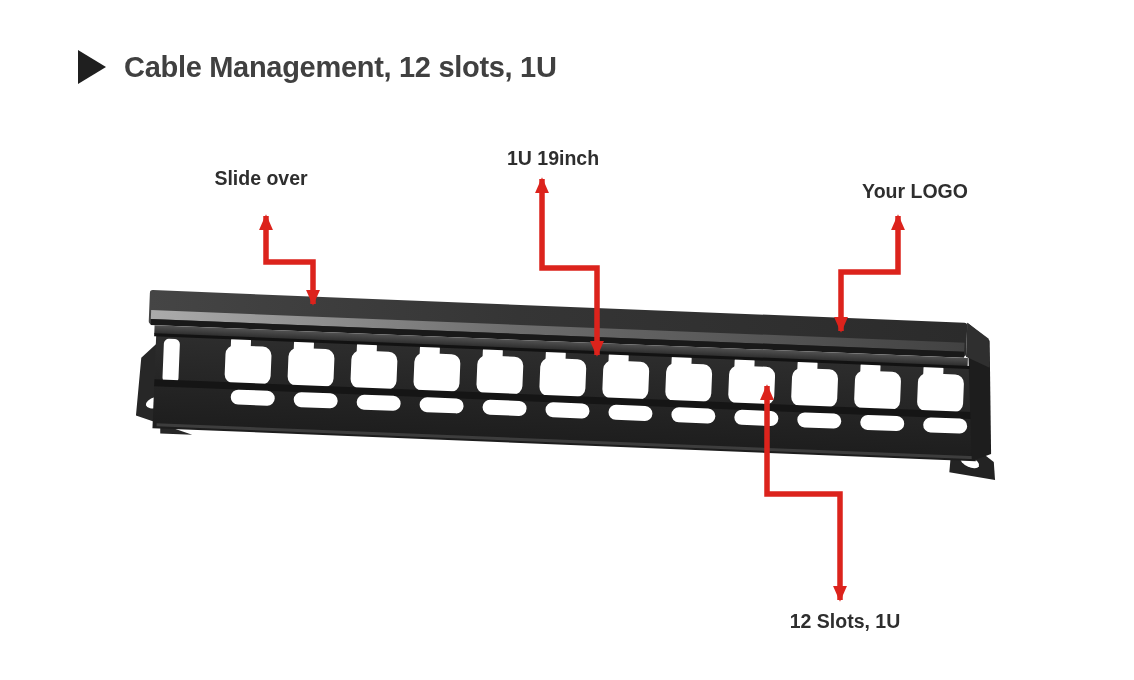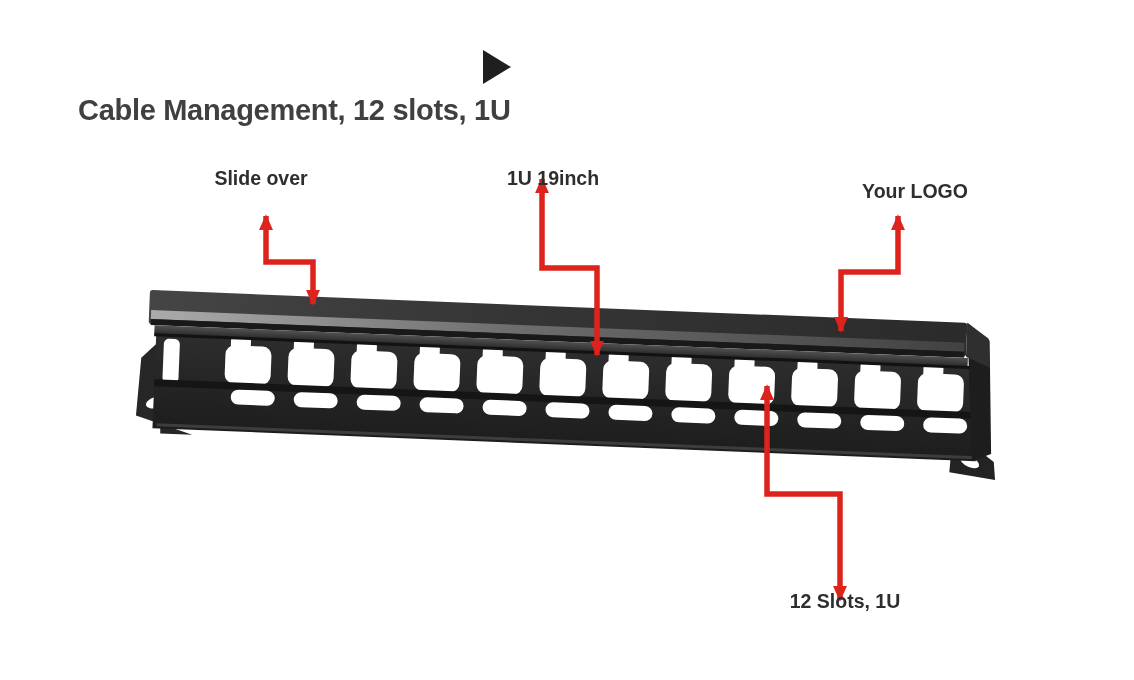--- a/index.html
+++ b/index.html
@@ -7,21 +7,21 @@
     position:relative;
     width:1134px;height:680px;
     margin:0 auto;
     background:var(--background,#ffffff);
     font-family:"Liberation Sans", sans-serif;
     overflow:hidden;
   }
   .art{position:absolute;left:0;top:0;width:1134px;height:680px;display:block;}
   .title-row{
     position:absolute;left:78px;top:50px;
-    display:flex;align-items:flex-end;gap:10px;flex-direction:column;
+    display:flex;align-items:center;gap:18px;
   }
   .bullet{
     width:0;height:0;
     border-top:17px solid transparent;
     border-bottom:17px solid transparent;
     border-left:28px solid #1f1f1f;
   }
   .title{
     margin:0;
     font-size:29px;font-weight:bold;
@@ -30,23 +30,23 @@
     white-space:nowrap;
   }
   .label{
     position:absolute;
     transform:translateX(-50%);
     font-size:19.5px;font-weight:bold;
     color:var(--label-text,#2e2e2e);
     white-space:nowrap;
   }
   .label-slide-over{left:261px;top:167px;}
-  .label-size{left:553px;top:147px;margin-top:20px;}
+  .label-size{left:553px;top:147px;}
   .label-logo{left:915px;top:180px;}
-  .label-slots{left:845px;top:590px;}
+  .label-slots{left:845px;top:610px;}
 
   .arrow{fill:none;stroke:var(--accent-red,#dc231c);stroke-width:5.5;stroke-linejoin:miter;}
   .arrow-head{fill:var(--accent-red,#dc231c);}
   [data-name="slot-cutouts"] rect,[data-name="base-holes"] rect{fill:#ffffff;}
   .screw{fill:#ffffff;}
 </style>
 </head>
 <body>
 
 <div class="stage" data-name="slide">

